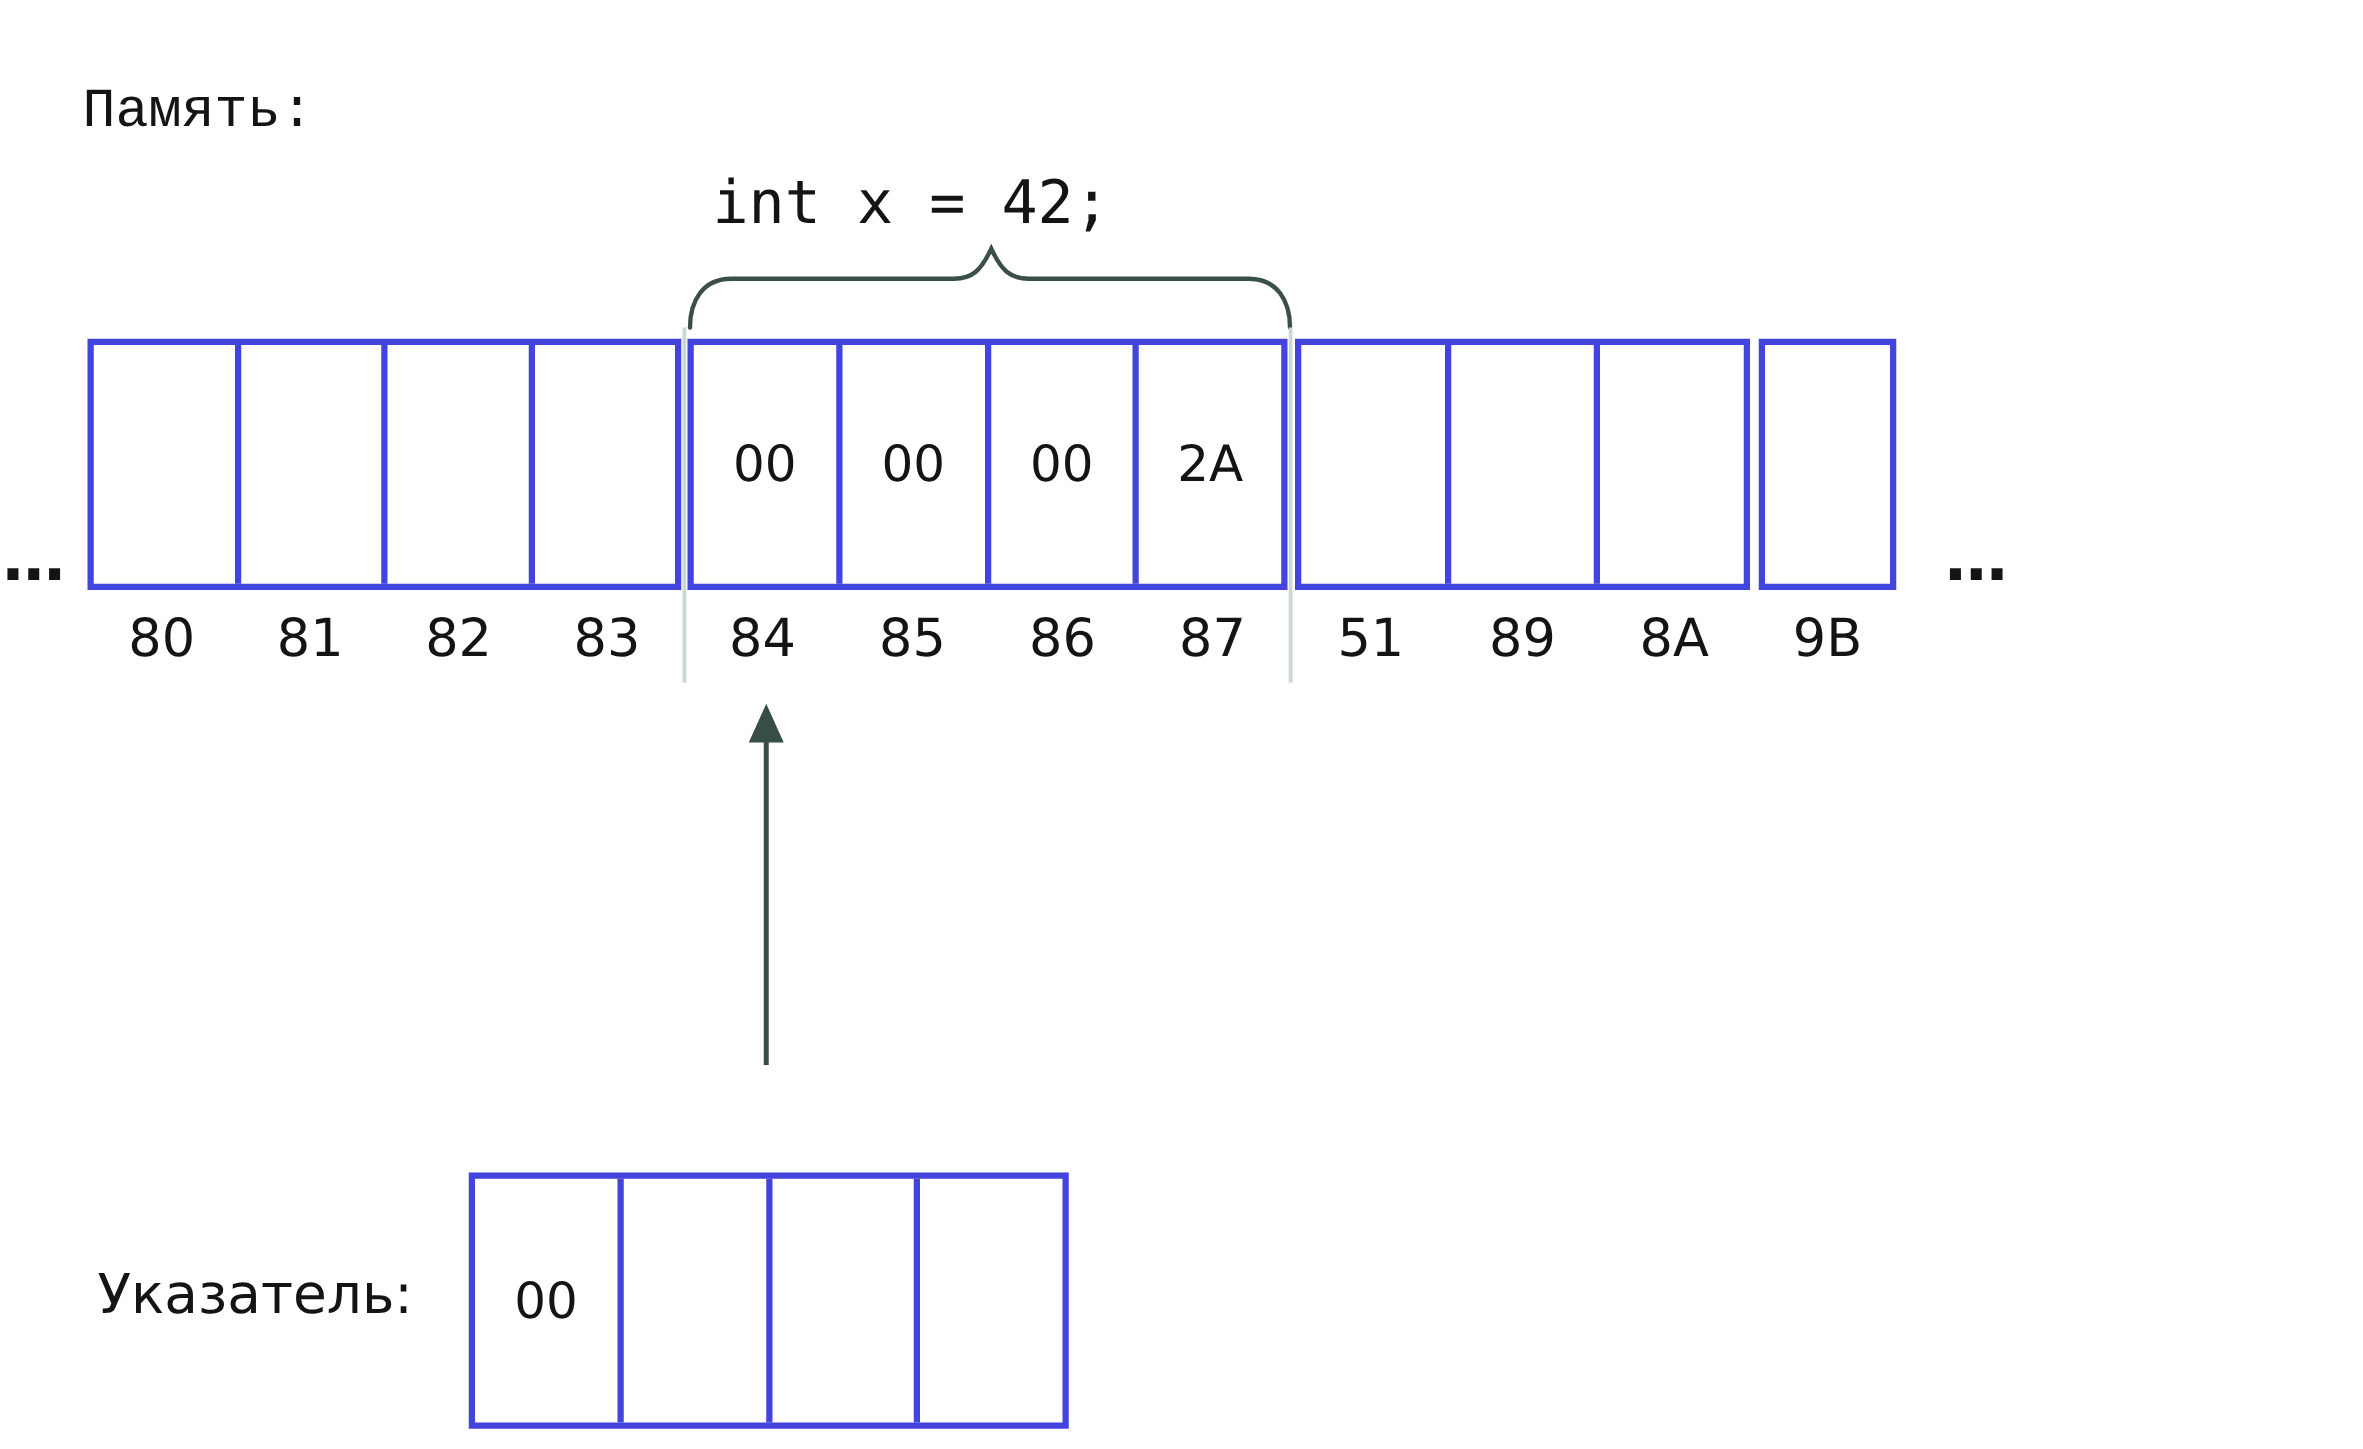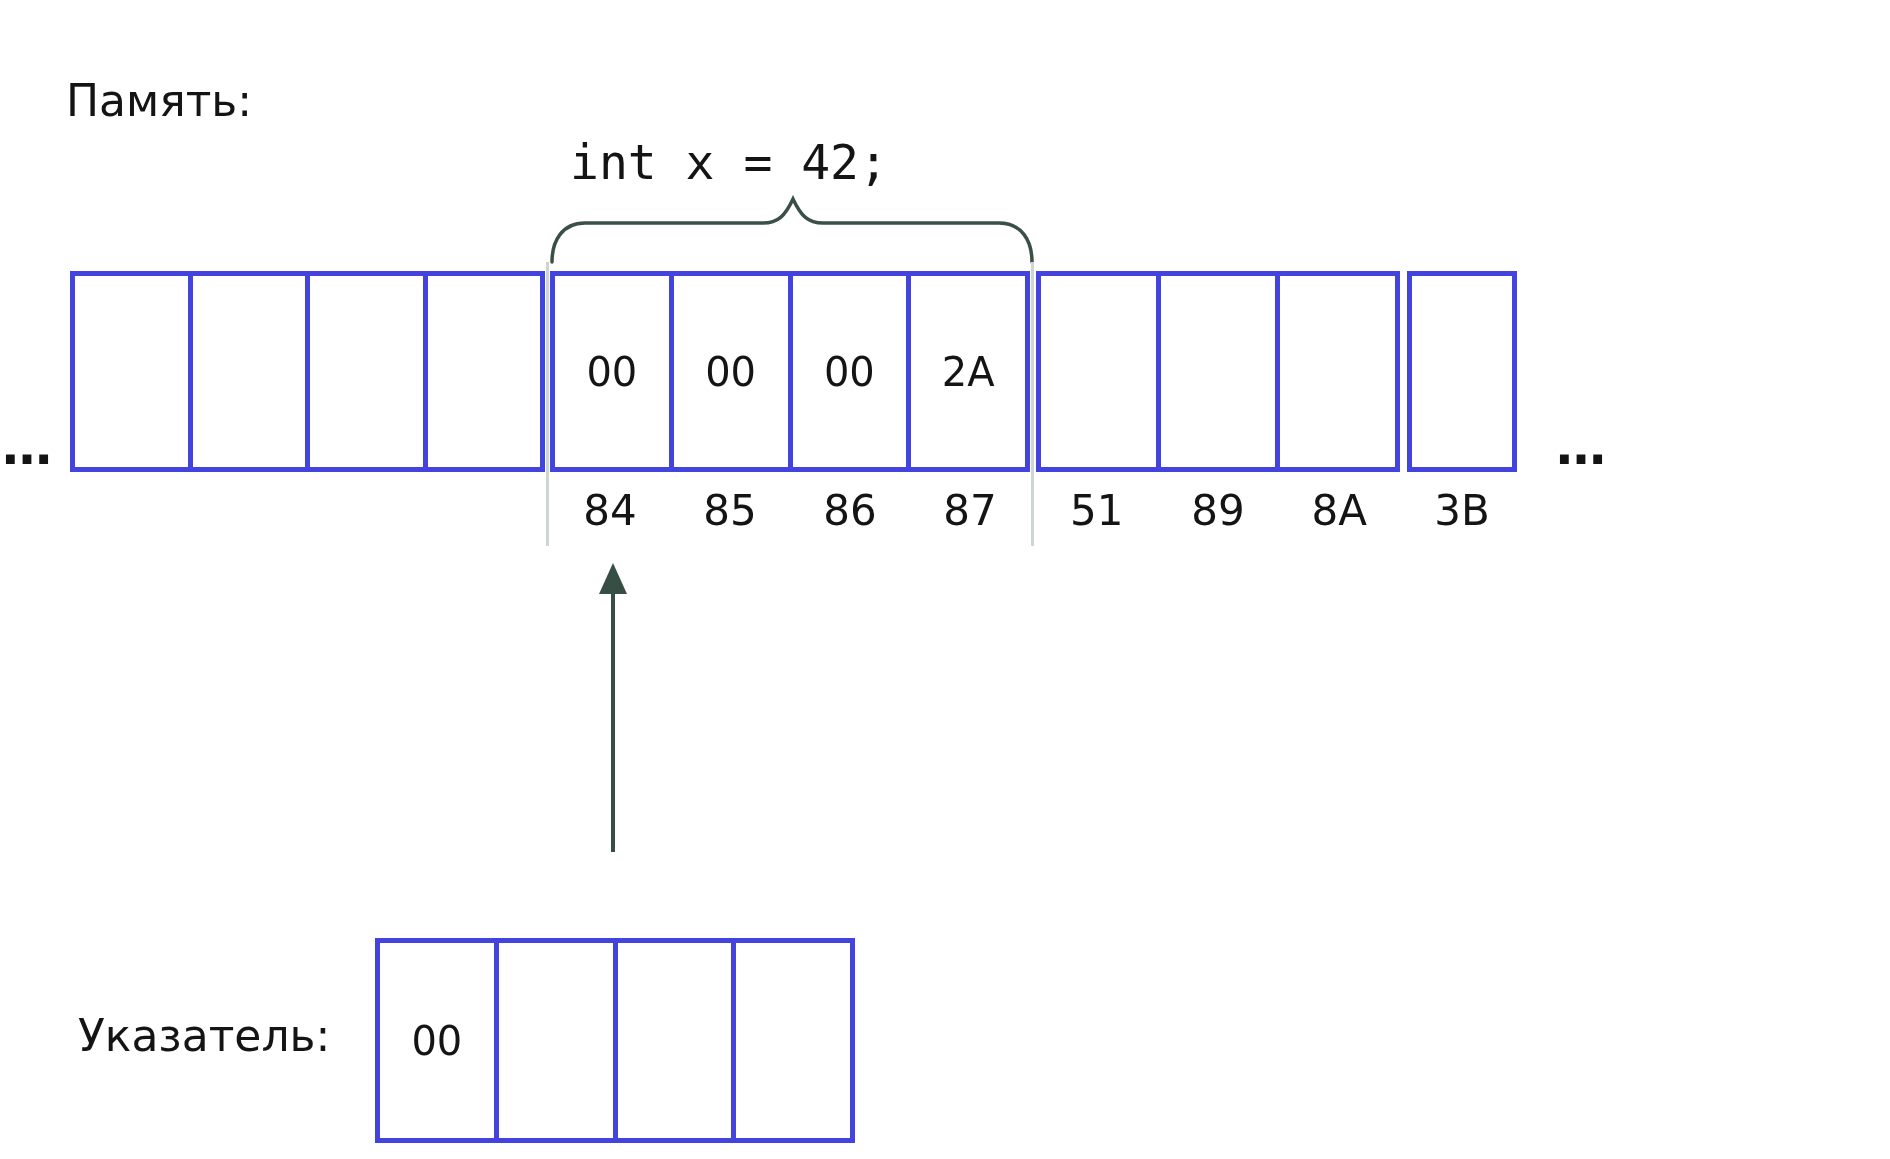--- a/index.html
+++ b/index.html
@@ -53,21 +53,21 @@
     position:absolute;z-index:1;
     width:3px;background:var(--guide);
   }
   svg{display:block;}
 </style>
 </head>
 <body>
 
 <div id="stage">
 
-  <div class="abs label" style="left:66px;top:77px;">Память:</div>
+  <div class="abs label" style="left:66px;top:66px;font-family:Liberation Mono, monospace;">Память:</div>
 
   <div class="abs code" style="left:570px;top:136px;width:480px;">int x = 42;</div>
 
   <svg class="abs" style="left:545px;top:195px;" width="492" height="75" viewBox="0 0 492 75">
     <path d="M 7 67 C 7 46 17 28 40 28 L 218 28 C 233 28 240 21 248 4
              C 256 21 263 28 278 28 L 454 28 C 477 28 487 46 487 67" fill="none" stroke="#3A5047" stroke-width="3.5" stroke-linecap="round"></path>
   </svg>
 
   <div class="guide-line" style="left:546px;top:262px;height:284px;"></div>
   <div class="guide-line" style="left:1031px;top:262px;height:284px;"></div>
@@ -80,20 +80,26 @@
           </div>
           <div class="cell">
             <span></span>
           </div>
           <div class="cell">
             <span></span>
           </div>
           <div class="cell">
             <span></span>
           </div>
+        </div>
+        <div class="addrs">
+          <div class="addr">80</div>
+          <div class="addr">81</div>
+          <div class="addr">82</div>
+          <div class="addr">83</div>
         </div>
       </div>
       <div class="group" style="left: 550px; top: 271px; width: 480px; height: 201px;">
         <div class="cells">
           <div class="cell">
             <span>00</span>
           </div>
           <div class="cell">
             <span>00</span>
           </div>
@@ -129,21 +135,21 @@
           <div class="addr">8A</div>
         </div>
       </div>
       <div class="group" style="left: 1407px; top: 271px; width: 110px; height: 201px;">
         <div class="cells">
           <div class="cell">
             <span></span>
           </div>
         </div>
         <div class="addrs">
-          <div class="addr">3B</div>
+          <div class="addr">9B</div>
         </div>
       </div>
     </div>
 
   <div class="abs ellipsis" style="left:2px;top:422px;">…</div>
   <div class="abs ellipsis" style="left:1556px;top:422px;">…</div>
 
 
   <svg class="abs" style="left:593px;top:560px;" width="40" height="295" viewBox="0 0 40 295">
     <line x1="20" y1="292" x2="20" y2="30" stroke="#374E44" stroke-width="4"></line>

